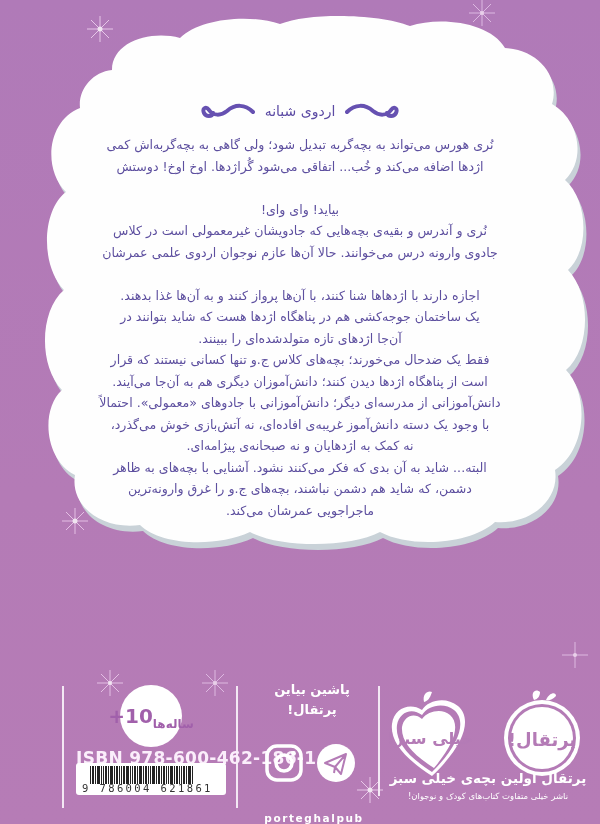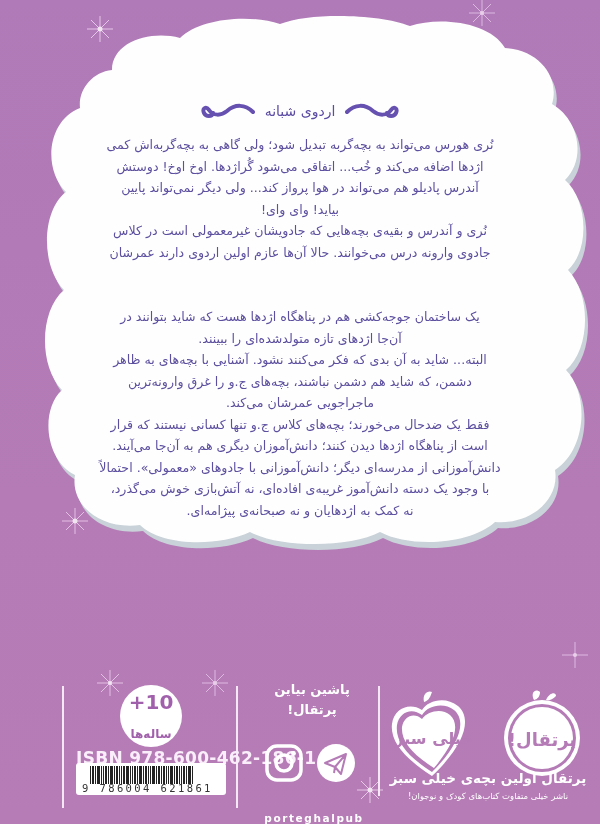--- a/index.html
+++ b/index.html
@@ -26,21 +26,21 @@
   .title-text { font-size: 14px; color: #5c4ba4; }
   .swirl { width: 54px; height: 18px; }
   .para {
     font-size: 12.6px; line-height: 21.5px; margin: 0; color: #5d4f9f;
     text-align: center;
   }
   .vline { position: absolute; top: 686px; width: 2px; background: #f3e8f4; }
   .age-badge {
     position: absolute; left: 120px; top: 685px; width: 62px; height: 62px;
     border-radius: 50%; background: #ffffff; color: #a160ab;
-    display: flex; flex-direction: column; align-items: center; justify-content: center;
+    display: flex; flex-direction: row; align-items: center; justify-content: center;
     line-height: 1;
   }
   .age-num { font-size: 20px; font-weight: bold; direction: ltr; }
   .age-label { font-size: 12px; font-weight: bold; direction: rtl; margin-top: 16px; }
   .isbn {
     position: absolute; left: 76px; top: 748px; width: 150px;
     color: #fbeefb; font-size: 17px; font-weight: bold; letter-spacing: .3px;
     white-space: nowrap; font-family: "DejaVu Sans", sans-serif;
   }
   .barcode {
@@ -154,42 +154,42 @@
       </svg>
       <span class="title-text">اردوی شبانه</span>
       <svg class="swirl" viewBox="0 0 54 18" style="transform:scaleX(-1)">
         <path d="M2,10 C10,2 20,2 28,9 C34,14 42,14 46,8 C49,4 53,6 51,11 C49,15 43,15 42,11" fill="none" stroke="#6651b1" stroke-width="4" stroke-linecap="round"></path>
       </svg>
     </div>
 
     <p class="para">
       <span>نُری هورس می‌تواند به بچه‌گربه تبدیل شود؛ ولی گاهی به بچه‌گربه‌اش کمی</span><br>
       <span>اژدها اضافه می‌کند و خُب... اتفاقی می‌شود گُراژدها. اوخ اوخ! دوستش</span><br>
-      <span>آندرس پادیلو هم می‌تواند در هوا پرواز کند... ولی دیگر نمی‌تواند پایین</span><br>
+      <br>
       <span>بیاید! وای وای!</span>
     </p>
     <p class="para">
       <span>نُری و آندرس و بقیه‌ی بچه‌هایی که جادویشان غیرمعمولی است در کلاس</span><br>
-      <span>جادوی وارونه درس می‌خوانند. حالا آن‌ها عازم اولین اردوی دارند عمرشان</span><br>
+      <span>جادوی وارونه درس می‌خوانند. حالا آن‌ها عازم نوجوان اردوی علمی عمرشان</span><br>
       <br>
-      <br>
+      <span>اجازه دارند با اژدهاها شنا کنند، با آن‌ها پرواز کنند و به آن‌ها غذا بدهند.</span><br>
       <span>یک ساختمان جوجه‌کشی هم در پناهگاه اژدها هست که شاید بتوانند در</span><br>
       <span>آن‌جا اژدهای تازه متولدشده‌ای را ببینند.</span>
-    </p>
-    <p class="para">
-      <span>البته... شاید به آن بدی که فکر می‌کنند نشود. آشنایی با بچه‌های به ظاهر</span><br>
-      <span>دشمن، که شاید هم دشمن نباشند، بچه‌های ج.و را غرق وارونه‌ترین</span><br>
-      <span>ماجراجویی عمرشان می‌کند.</span>
     </p>
     <p class="para">
       <span>فقط یک ضدحال می‌خورند؛ بچه‌های کلاس ج.و تنها کسانی نیستند که قرار</span><br>
       <span>است از پناهگاه اژدها دیدن کنند؛ دانش‌آموزان دیگری هم به آن‌جا می‌آیند.</span><br>
       <span>دانش‌آموزانی از مدرسه‌ای دیگر؛ دانش‌آموزانی با جادوهای «معمولی». احتمالاً</span><br>
       <span>با وجود یک دسته دانش‌آموز غریبه‌ی افاده‌ای، نه آتش‌بازی خوش می‌گذرد،</span><br>
       <span>نه کمک به اژدهایان و نه صبحانه‌ی پیژامه‌ای.</span>
+    </p>
+    <p class="para">
+      <span>البته... شاید به آن بدی که فکر می‌کنند نشود. آشنایی با بچه‌های به ظاهر</span><br>
+      <span>دشمن، که شاید هم دشمن نباشند، بچه‌های ج.و را غرق وارونه‌ترین</span><br>
+      <span>ماجراجویی عمرشان می‌کند.</span>
     </p>
   </div>
 </div>
 
 <div class="vline" style="left:62px;height:122px"></div>
 <div class="vline" style="left:236px;height:122px"></div>
 <div class="vline" style="left:378px;height:110px"></div>
 
 <div class="age-badge">
   <span class="age-num">+10</span>

